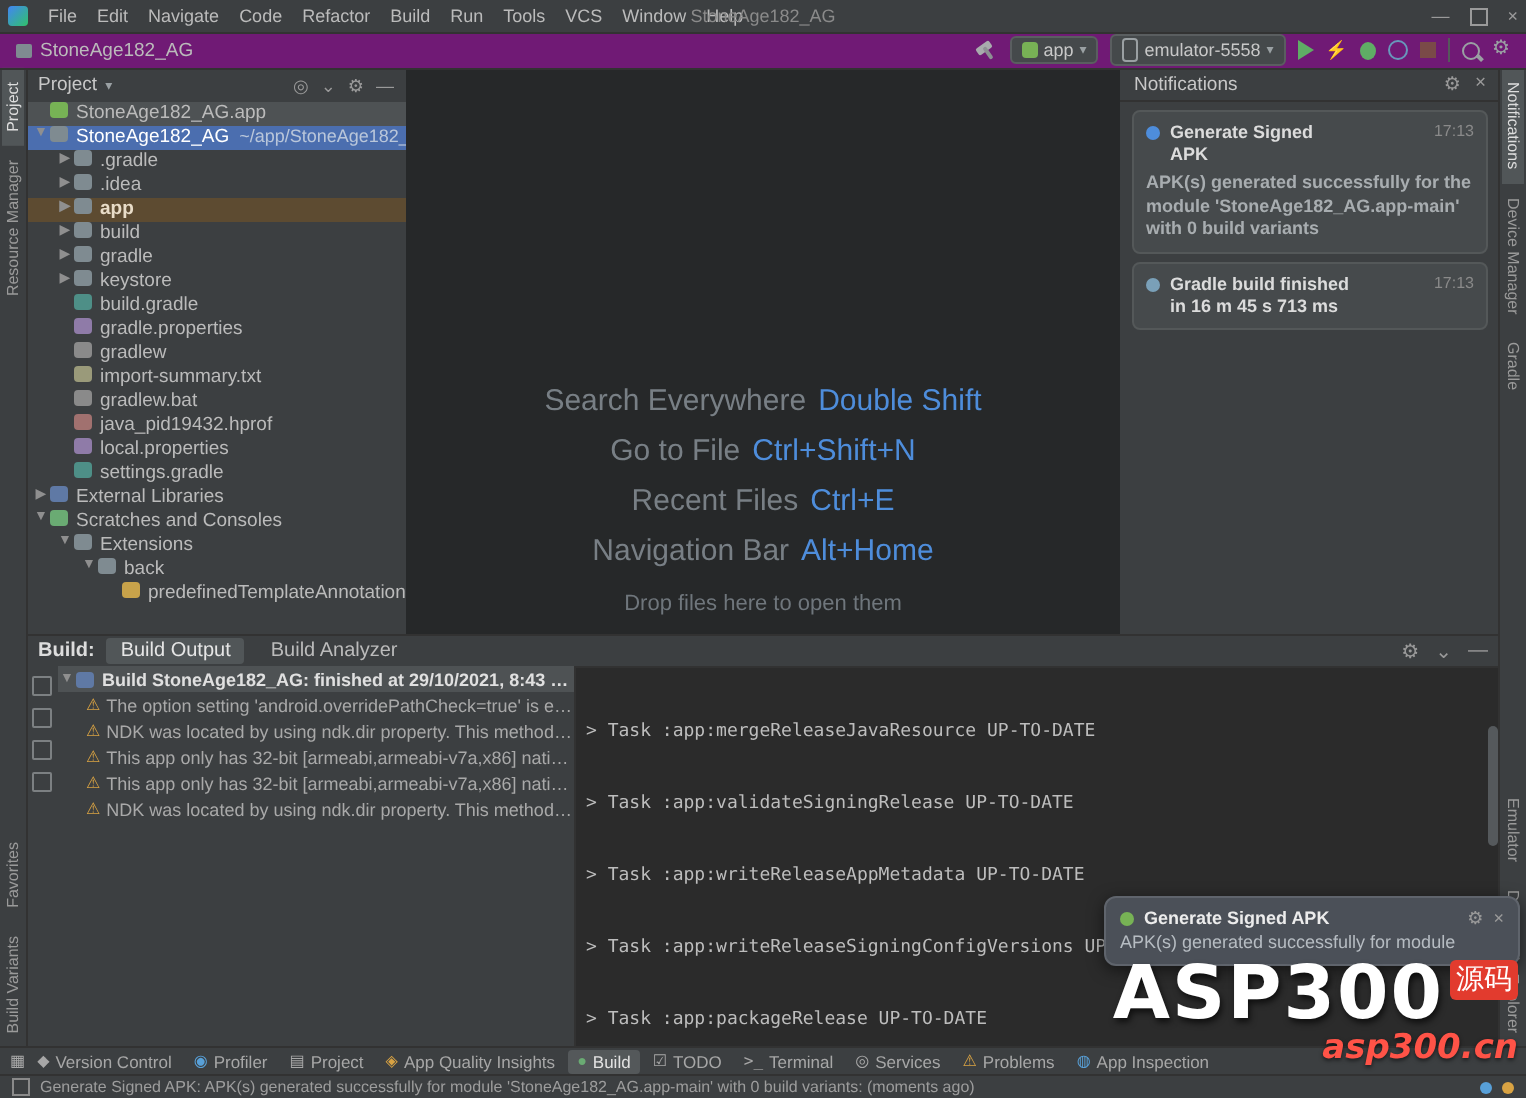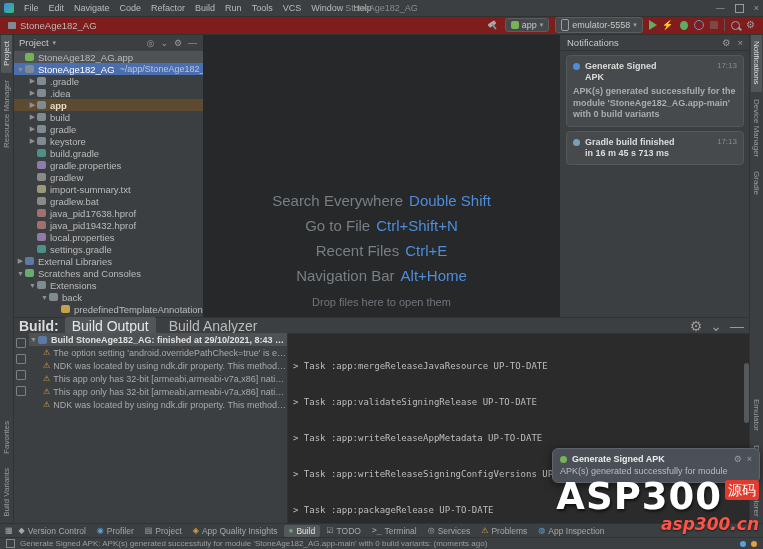--- a/index.html
+++ b/index.html
@@ -1,16 +1,16 @@
 <!DOCTYPE html>
 <html><head>
 <meta charset="utf-8">
 <style>
   html,body{margin:0;padding:0;background:#1e1e1e;}
-  .app{position:relative;width:763px;height:549px;background:#7f1d1d;color:#bbb;
+  .app{position:relative;width:763px;height:549px;background:#701a75;color:#bbb;
        font-family:"Liberation Sans",sans-serif;font-size:10px;overflow:hidden;}
   
   .menubar{position:absolute;left:0;top:0;right:0;height:16px;background:#3c3f41;
            border-bottom:1px solid #323232;display:flex;align-items:center;padding:0 4px;z-index:3;}
   .logo{width:10px;height:10px;border-radius:2px;margin-right:5px;
         background:linear-gradient(135deg,#4285f4,#30c26a);}
   .menu-item{padding:0 5px;font-size:9px;color:#bbb;cursor:default;}
   .win-title{position:absolute;left:50%;transform:translateX(-50%);color:#8a8a8a;font-size:9px;}
   .win-controls{margin-left:auto;display:flex;gap:10px;color:#9a9a9a;font-size:9px;align-items:center;}
   .win-box{display:inline-block;width:7px;height:7px;border:1px solid #9a9a9a;}
@@ -49,21 +49,21 @@
   .vlabel{writing-mode:vertical-rl;font-size:8px;color:#9a9a9a;padding:7px 1px;cursor:default;}
   .strip.left .vlabel{transform:rotate(180deg);}
   .vlabel.active{background:#515658;color:#ddd;}
   .strip .spacer{flex:1;}
   
   .project{position:absolute;left:13px;top:34px;width:190px;height:283px;background:#3c3f41;
            border-right:1px solid #323232;overflow:hidden;}
   .p-header{height:17px;display:flex;align-items:center;gap:4px;padding:0 6px;color:#c8c8c8;font-size:9.5px;}
   .p-header .icons{margin-left:auto;display:flex;gap:6px;color:#9a9a9a;font-size:9px;}
   .tree{font-size:9.5px;}
-  .trow{display:flex;align-items:center;height:12px;white-space:nowrap;overflow:hidden;cursor:default;}
+  .trow{display:flex;height:12px;white-space:nowrap;overflow:hidden;cursor:default;}
   .arrow{width:9px;flex:none;color:#8f8f8f;font-size:7px;text-align:center;}
   .ficon{width:9px;height:8px;border-radius:2px;margin-right:4px;flex:none;}
   .i-folder{background:#7f8b91;}  .i-gradle{background:#4e8f87;}
   .i-prop{background:#8f7ba8;}    .i-file{background:#8a8a8a;}
   .i-txt{background:#9a9a7a;}     .i-hprof{background:#a1716f;}
   .i-json{background:#c7a24a;}    .i-lib{background:#5f79a5;}
   .i-android{background:#77b255;} .i-scratch{background:#6aab73;}
   .sel-gray{background:#4e5254;}
   .sel-blue{background:#4b6eaf;color:#fff;}
   .sel-tan{background:#5d4b31;color:#e8dcc8;font-weight:bold;}
@@ -89,21 +89,21 @@
   .ncard-top{display:flex;align-items:center;gap:5px;}
   .ncard-title{color:#dcdcdc;font-weight:bold;flex:1;line-height:11px;}
   .ncard-time{color:#8a8a8a;font-size:8px;flex:none;align-self:flex-start;margin-left:36px;}
   .ncard-body{margin-top:3px;color:#a8adb0;line-height:11.5px;font-weight:bold;}
   .dot{width:7px;height:7px;border-radius:50%;flex:none;align-self:flex-start;margin-top:2px;}
   .dot-info{background:#4e8ddb;} .dot-gradle{background:#7aa0b8;}
   
   .buildpanel{position:absolute;left:13px;top:317px;width:737px;height:207px;background:#2b2b2b;
               border-top:1px solid #323232;}
   .b-header{height:15px;background:#3c3f41;border-bottom:1px solid #323232;display:flex;
-            align-items:center;padding:0 6px;gap:6px;font-size:14px;}
+            align-items:center;padding:0 6px;gap:6px;font-size:10px;}
   .b-title{color:#ddd;font-weight:bold;}
   .btab{padding:1px 7px;border-radius:2px;color:#bbb;}
   .btab.active{background:#515658;color:#e6e6e6;}
   .b-hicons{margin-left:auto;display:flex;gap:8px;color:#9a9a9a;}
   .b-lstrip{position:absolute;left:0;top:15px;bottom:0;width:16px;background:#3c3f41;
             border-right:1px solid #323232;display:flex;flex-direction:column;align-items:center;
             gap:6px;padding-top:5px;}
   .mini-ic{width:8px;height:8px;border:1px solid #7c8082;border-radius:1px;}
   .bltree{position:absolute;left:16px;top:15px;width:258px;bottom:0;background:#3c3f41;
           border-right:1px solid #323232;overflow:hidden;font-size:9px;}
@@ -294,25 +294,20 @@
         <span>import-summary.txt</span>
       </div>
       <div class="trow lvl1">
         <span class="arrow"></span>
           <span class="ficon i-file"></span>
         <span>gradlew.bat</span>
       </div>
       <div class="trow lvl1">
         <span class="arrow"></span>
           <span class="ficon i-hprof"></span>
-        <span>java_pid17638.hprof</span>
-      </div>
-      <div class="trow lvl1">
-        <span class="arrow"></span>
-          <span class="ficon i-hprof"></span>
         <span>java_pid19432.hprof</span>
       </div>
       <div class="trow lvl1">
         <span class="arrow"></span>
           <span class="ficon i-prop"></span>
         <span>local.properties</span>
       </div>
       <div class="trow lvl1">
         <span class="arrow"></span>
           <span class="ficon i-gradle"></span>

